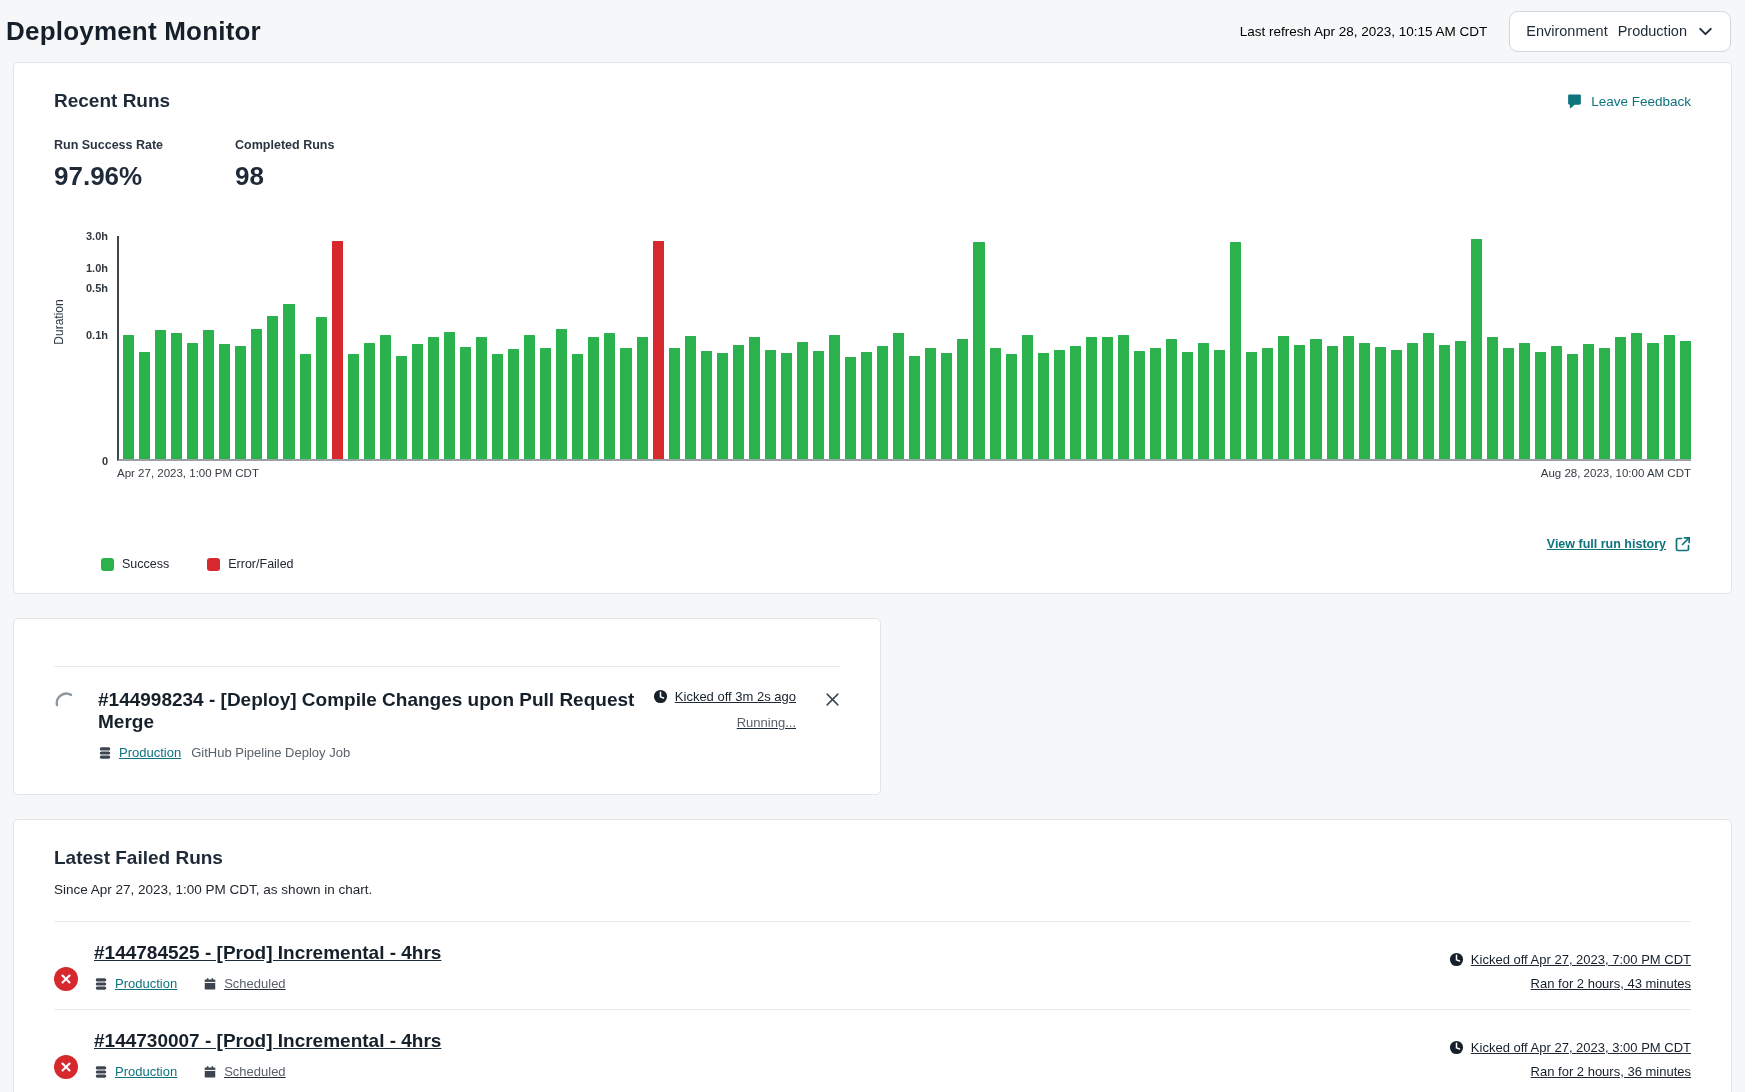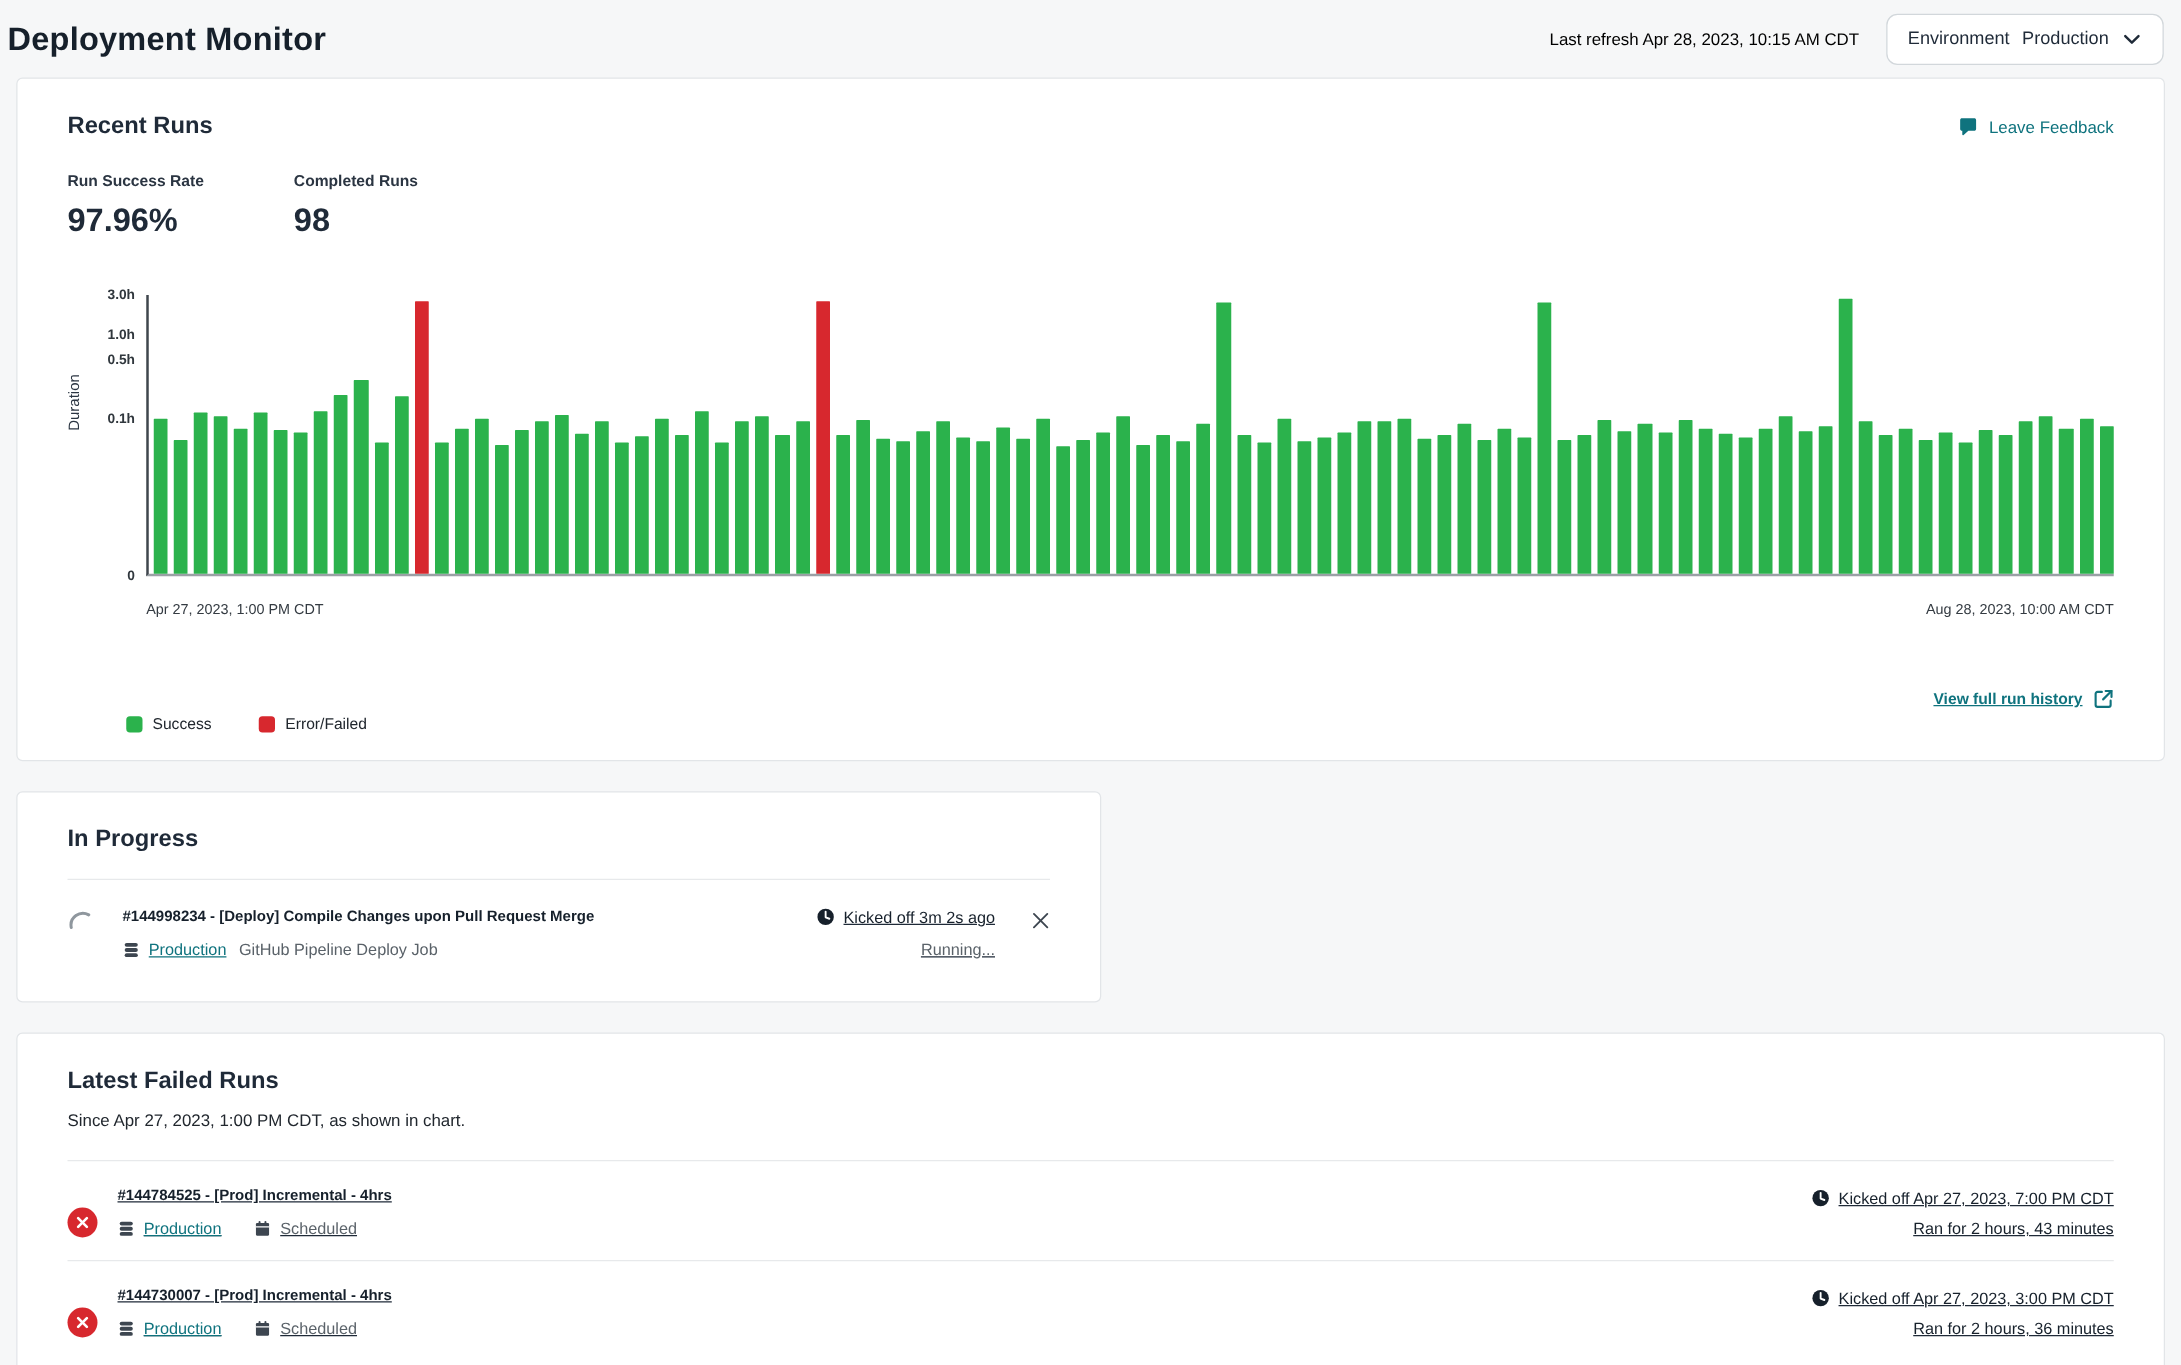--- a/index.html
+++ b/index.html
@@ -52,42 +52,42 @@
     transform:translateY(50%); white-space:nowrap;
   }
   .plot {
     flex:1; height:225px; display:flex; align-items:flex-end; gap:5px;
     border-left:2px solid #3f464d; border-bottom:2px solid #9aa0a5;
     padding-left:4px;
   }
   .bar { flex:1 1 0; border-radius:0.5px; }
   .x-labels {
     display:flex; justify-content:space-between;
-    margin-left:63px; margin-top:21px; font-size:11.5px; color:#343b42;
+    margin-left:63px; margin-top:6px; font-size:11.5px; color:#343b42;
   }
   .rr-footer { display:flex; justify-content:space-between; align-items:center; margin-top:38px; }
   .legend { display:flex; gap:38px; margin-left:47px;margin-top:40px; }
   .legend-item { display:flex; align-items:center; gap:8px; font-size:12.5px; color:#21272e; }
   .legend-swatch { width:13px; height:13px; border-radius:3px; }
   .history-link {
     display:flex; align-items:center; gap:9px;
     color:#0f737e; font-size:12.5px; font-weight:700; cursor:pointer;
   }
   .history-link span { text-decoration:underline; }
   
   .mid-row { display:flex; gap:24px; margin:24px 13px; }
   .mid-row .card { margin:0; }
   .in-progress { flex:0 0 868px; padding:27px 40px 34px 40px; }
   .in-queue { flex:1; padding:27px 40px 34px 40px; }
   .divider { border:none; border-top:1px solid #e7e9eb; margin:20px 0 0 0; }
   .queue-empty { font-size:14px; color:#21272e; margin-top:26px; }
   .run-row { display:flex; margin-top:22px; }
   .spinner-cell { flex:0 0 44px; padding-top:2px; }
   .run-main { flex:1; min-width:0; }
-  .run-name { font-size:12px; font-weight:700; color:#16202b; }
+  .run-name { font-size:19px; font-weight:700; color:#16202b; }
   .run-sub { display:flex; align-items:center; gap:10px; margin-top:12px; }
   .env-link { display:flex; align-items:center; gap:7px; font-size:13px; }
   .env-link a { color:#0f737e; text-decoration:underline; cursor:pointer; }
   .job-name, .trigger-label { font-size:13px; color:#5a6269; }
   .trigger { display:flex; align-items:center; gap:7px; margin-left:16px; }
   .run-right { display:flex; flex-direction:column; align-items:flex-end; gap:11px; margin-left:18px; white-space:nowrap;text-decoration:underline; }
   .kicked { display:flex; align-items:center; gap:7px; font-size:13px; color:#16202b; }
   .running { font-size:13px; color:#5a6269; }
   .close-cell { flex:0 0 30px; display:flex; justify-content:flex-end; padding-top:3px; margin-left:14px; cursor:pointer; }
   
@@ -282,21 +282,20 @@
             <path d="M9.5 1.8 H14.2 V6.5" fill="none" stroke="#0f737e" stroke-width="1.7" stroke-linecap="round"></path>
             <line x1="14" y1="2" x2="7.5" y2="8.5" stroke="#0f737e" stroke-width="1.7" stroke-linecap="round"></line>
           </svg>
       </span>
     </div>
   </div>
 </div>
 
 <div class="mid-row">
   <div class="card in-progress">
-    <h2>In Progress</h2>
     <hr class="divider">
     <div class="run-row">
       <div class="spinner-cell">
         <svg width="24" height="24" viewBox="0 0 24 24">
             <path d="M3 14 A 9.5 9.5 0 0 1 17 3.9" fill="none" stroke="#8f979e" stroke-width="2.4" stroke-linecap="round"></path>
           </svg>
       </div>
       <div class="run-main">
         <div class="run-name">#144998234 - [Deploy] Compile Changes upon Pull Request Merge</div>
         <div class="run-sub">

